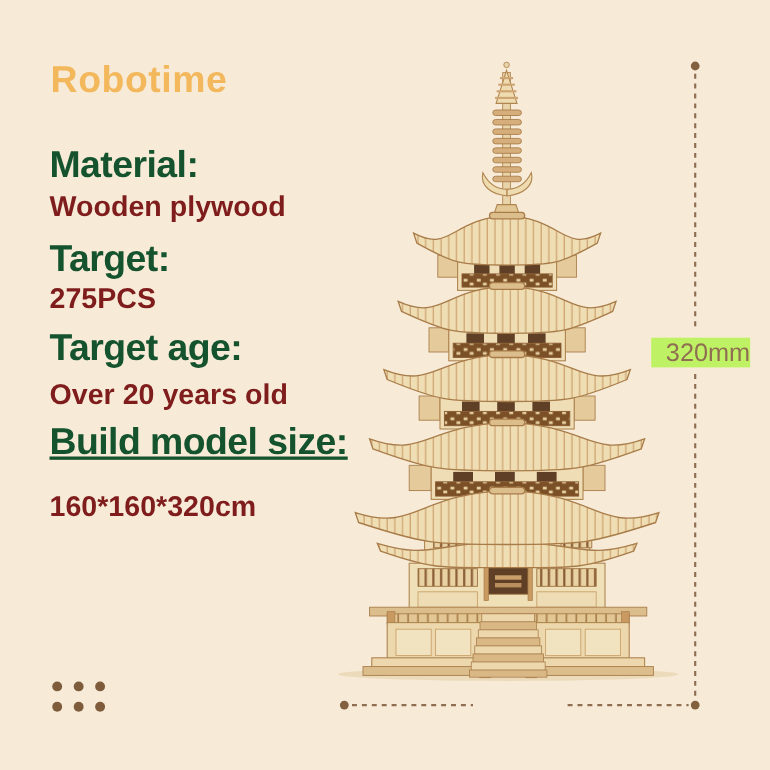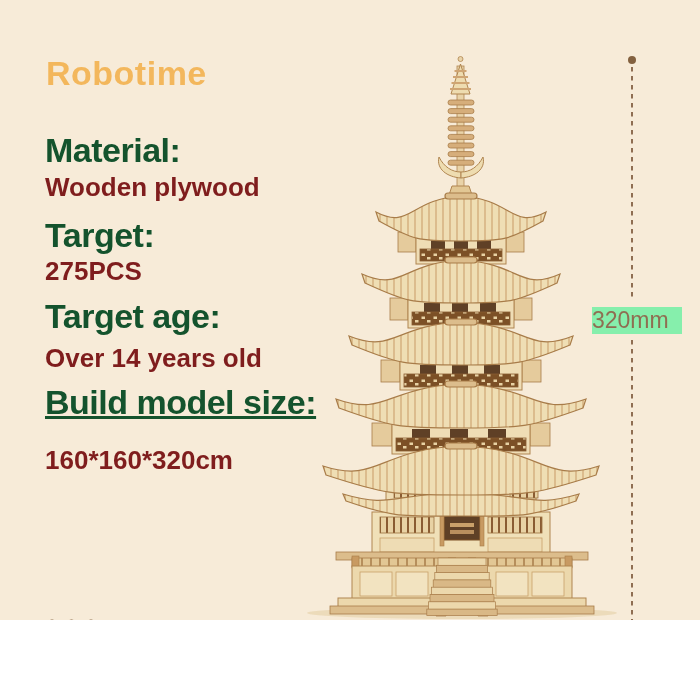--- a/index.html
+++ b/index.html
@@ -1,19 +1,19 @@
 <!DOCTYPE html>
 <html><head>
 <meta charset="utf-8">
 <style>
   html, body { margin: 0; padding: 0; }
   #canvas {
     position: relative;
     width: 700px;
-    height: 620px;
+    height: 700px;
     background: #f7ebd8;
     font-family: "Liberation Sans", sans-serif;
     overflow: hidden;
   }
   .abs { position: absolute; }
   #brand {
     left: 46px; top: 54px;
     font-size: 34px; font-weight: bold; letter-spacing: 0.5px;
     color: #f3b75c;
   }
@@ -29,23 +29,23 @@
   }
   #spec-label-0 { top: 131px; }
   #spec-value-0 { top: 172px; }
   #spec-label-1 { top: 216px; }
   #spec-value-1 { top: 256px; }
   #spec-label-2 { top: 297px; text-align: right; }
   #spec-value-2 { top: 343px; }
   #spec-label-3 { top: 383px; text-decoration: underline; }
   #spec-value-3 { top: 429px; margin-top: 16px; }
   .dim-label {
-    width: 90px; text-align: left;
+    width: 90px; text-align: right;
     font-size: 23px; color: #8f6e52;
-    background: #86efac;
+    background: #bef264;
   }
   #dim-height { left: 592px; top: 307px; }
   #dim-width  { left: 428px; top: 628px; }
   #scene { left: 0; top: 0; }
 </style>
 </head>
 <body>
 
 <div id="canvas">
 
@@ -234,19 +234,19 @@
 
   <div id="brand" class="abs">Robotime</div>
 
   <div id="spec-label-0" class="abs spec-label">Material:</div>
   <div id="spec-value-0" class="abs spec-value">Wooden plywood</div>
 
   <div id="spec-label-1" class="abs spec-label">Target:</div>
   <div id="spec-value-1" class="abs spec-value">275PCS</div>
 
   <div id="spec-label-2" class="abs spec-label">Target age:</div>
-  <div id="spec-value-2" class="abs spec-value">Over 14 years old</div>
+  <div id="spec-value-2" class="abs spec-value">Over 20 years old</div>
 
   <div id="spec-label-3" class="abs spec-label">Build model size:</div>
   <div id="spec-value-3" class="abs spec-value">160*160*320cm</div>
 
   <div id="dim-height" class="abs dim-label">320mm</div>
 </div>
 
 </body></html>

